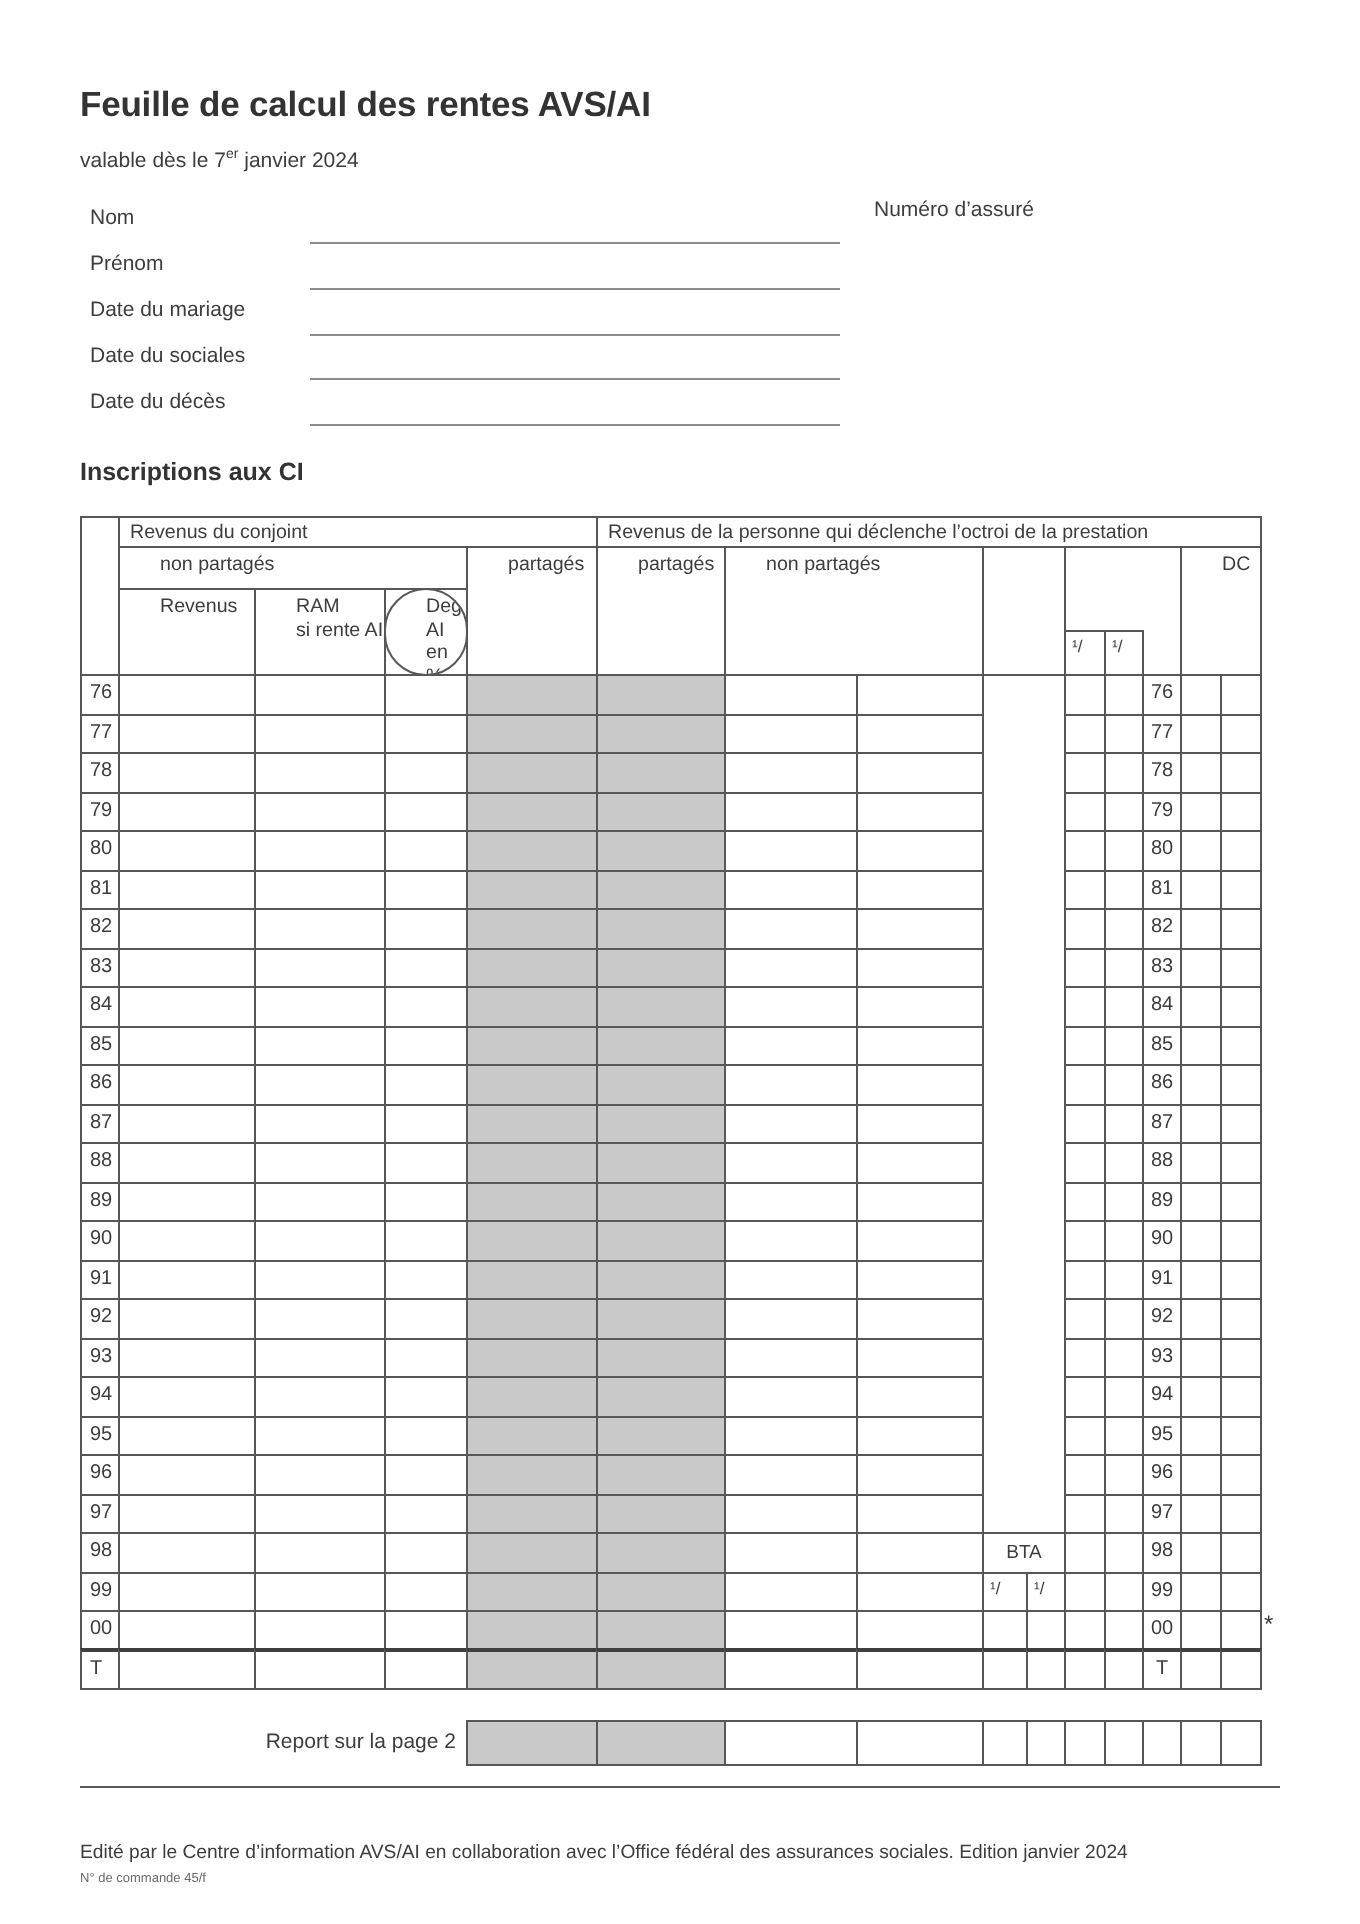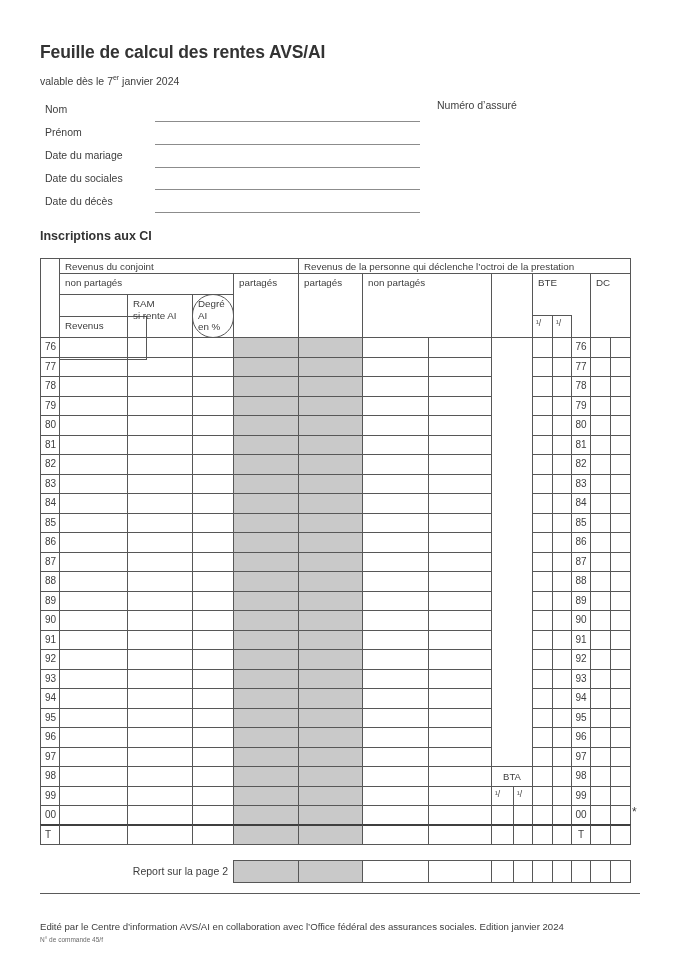--- a/index.html
+++ b/index.html
@@ -14,21 +14,21 @@
   .lin0{top:121px}.lin1{top:144px}.lin2{top:167px}.lin3{top:189px}.lin4{top:212px}
   .numlabel{position:absolute;left:437px;top:99px;font-size:10.5px;}
   .numbox{position:absolute;left:423px;top:118px;width:211px;height:24px;border:1px solid #6e6e6e;box-sizing:border-box;}
   .numbox span{display:block;padding:5px 0 0 8px;font-size:10.5px;}
   .secheading{position:absolute;left:40px;top:229px;font-size:12.5px;font-weight:bold;color:#333;}
   #table-layer{position:absolute;left:0;top:0;width:680px;height:962px;}
   .tcell{position:absolute;border:1px solid #575757;box-sizing:border-box;font-size:9.8px;color:#3d3d3d;overflow:hidden;}
   .shade{background:#c9c9c9;}
   .thick{border-top:2px solid #3f3f3f;}
   .h1{padding:2px 0 0 5px;}
-  .h2{padding:3px 0 0 5px;}
+  .h2{padding:3px 0 0 20px;}
   .pre{white-space:pre-line;line-height:11.5px;}
   .rlab{padding:3px 0 0 4px;font-size:10px;}
   .rlab2{text-align:center;padding-top:3px;font-size:10px;}
   .frac{font-size:8.5px;padding:2px 0 0 3px;}
   .bta{text-align:center;padding-top:4px;font-size:9.5px;}
   .asterisk{position:absolute;left:632px;top:805px;font-size:12px;}
   .reportlabel{position:absolute;left:100px;top:860px;width:128px;height:22px;line-height:22px;text-align:right;font-size:10.5px;}
   .footrule{position:absolute;left:40px;top:893px;width:600px;height:1px;background:#5a5a5a;}
   .footnote{position:absolute;left:40px;top:899px;font-size:10.3px;}
   .publisher{position:absolute;left:40px;top:921px;font-size:9.6px;}
@@ -60,23 +60,22 @@
 
   <div id="table-layer">
       <div class="tcell" style="left: 40px; top: 258px; width: 20px; height: 80px;"></div>
       <div class="tcell h1" style="left: 298px; top: 258px; width: 333px; height: 16px;">Revenus de la personne qui déclenche l’octroi de la prestation</div>
       <div class="tcell h1" style="left: 59px; top: 258px; width: 240px; height: 16px;">Revenus du conjoint</div>
       <div class="tcell h2" style="left: 59px; top: 273px; width: 175px; height: 22px;">non partagés</div>
       <div class="tcell h2" style="left: 233px; top: 273px; width: 66px; height: 65px;">partagés</div>
       <div class="tcell h2" style="left: 298px; top: 273px; width: 65px; height: 65px;">partagés</div>
       <div class="tcell h2" style="left: 362px; top: 273px; width: 130px; height: 65px;">non partagés</div>
       <div class="tcell" style="left: 491px; top: 273px; width: 42px; height: 65px;"></div>
-      <div class="tcell h2" style="left: 532px; top: 273px; width: 59px; height: 65px;">BTE</div>
       <div class="tcell h2" style="left: 590px; top: 273px; width: 41px; height: 65px;">DC</div>
-      <div class="tcell h2" style="left: 59px; top: 294px; width: 88px; height: 44px; margin-top: 22px;">Revenus</div>
+      <div class="tcell h2" style="left: 59px; top: 294px; width: 69px; height: 44px;">Revenus</div>
       <div class="tcell h2 pre" style="left: 127px; top: 294px; width: 66px; height: 44px;">RAM
 si rente AI</div>
       <div class="tcell h2 pre" style="left: 192px; top: 294px; width: 42px; height: 44px; border-radius: 21px;">Degré
 AI
 en %</div>
       <div class="tcell frac" style="left: 532px; top: 315px; width: 21px; height: 23px;">¹/</div>
       <div class="tcell frac" style="left: 552px; top: 315px; width: 20px; height: 23px;">¹/</div>
       <div class="tcell rlab" style="left: 40px; top: 337px; width: 20px; height: 21px;">76</div>
       <div class="tcell" style="left: 59px; top: 337px; width: 69px; height: 21px;"></div>
       <div class="tcell" style="left: 127px; top: 337px; width: 66px; height: 21px;"></div>

